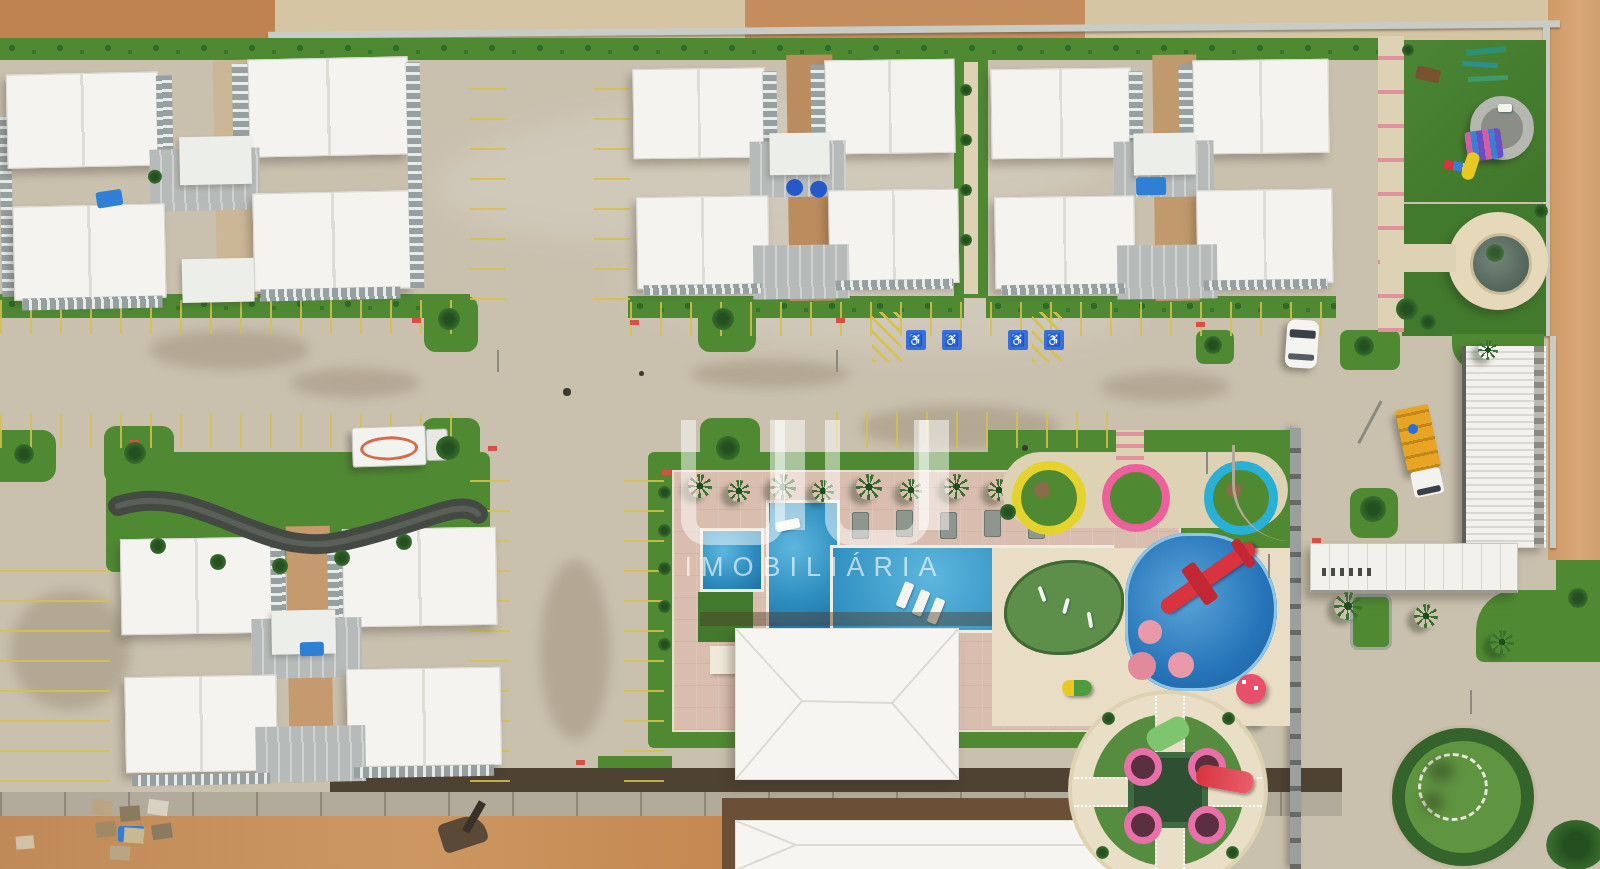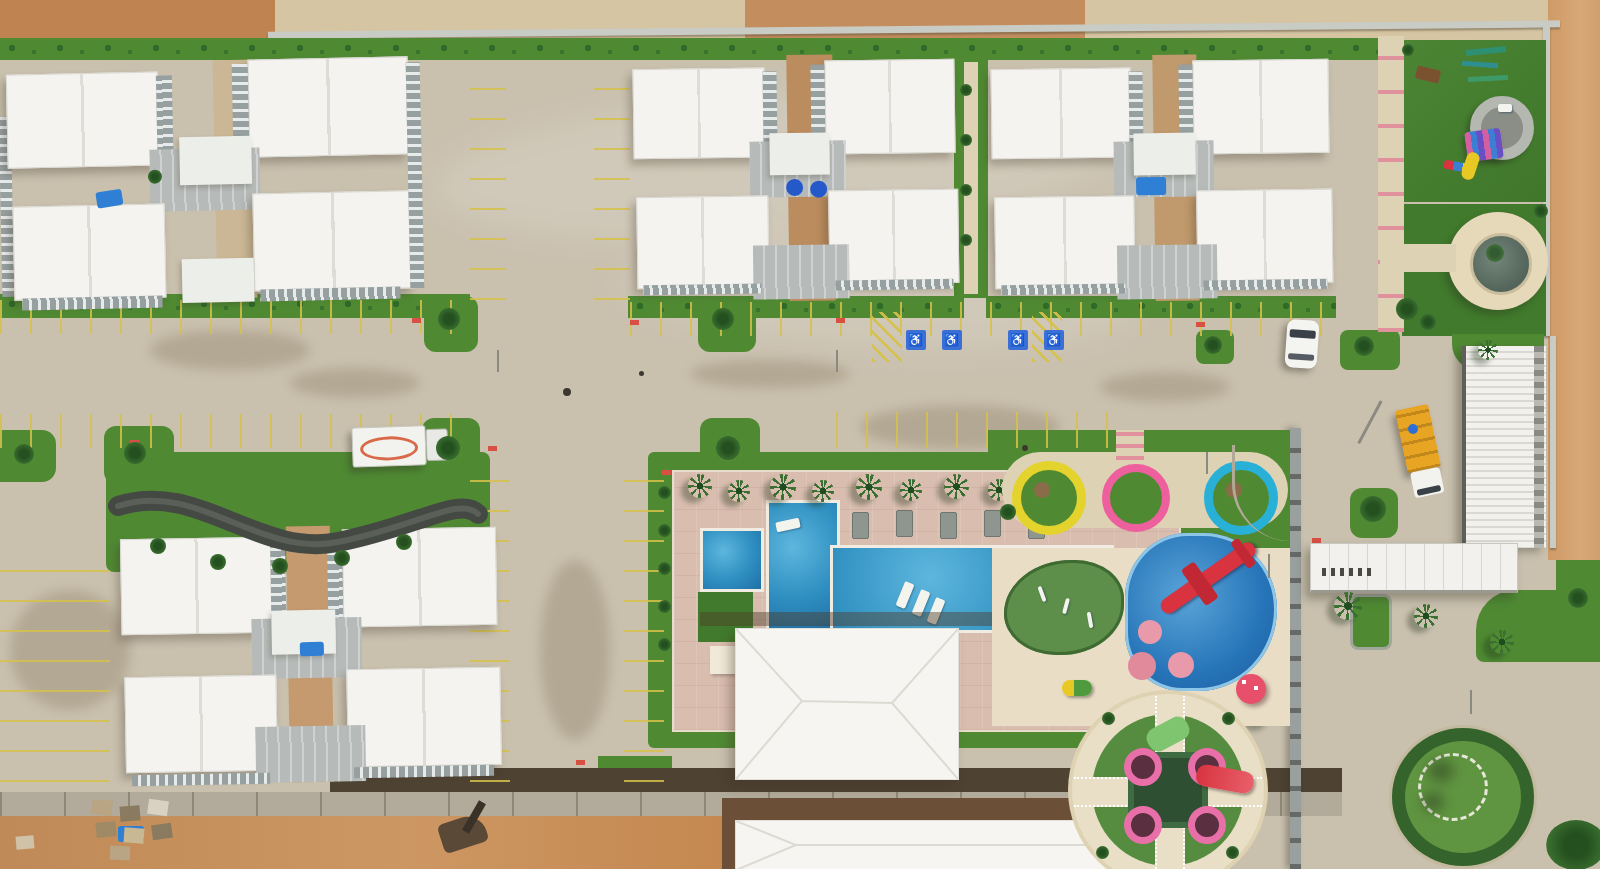--- a/index.html
+++ b/index.html
@@ -383,14 +383,21 @@
 
   <div class="a bush" style="left:124px;top:442px;width:22px;height:22px;"></div>
   <div class="a bush" style="left:14px;top:444px;width:20px;height:20px;"></div>
   <div class="a bush" style="left:438px;top:308px;width:22px;height:22px;"></div>
   <div class="a bush" style="left:712px;top:308px;width:22px;height:22px;"></div>
   <div class="a bush" style="left:436px;top:436px;width:24px;height:24px;"></div>
   <div class="a bush" style="left:716px;top:436px;width:24px;height:24px;"></div>
   <div class="a bush" style="left:1204px;top:336px;width:18px;height:18px;"></div>
   <div class="a bush" style="left:1354px;top:336px;width:20px;height:20px;"></div>
 
+  <div class="a" style="left:600px;top:420px;width:430px;height:190px;">
+    <div class="a wm-glyph" style="left:81px;top:0;width:74px;height:110px;"></div>
+    <div class="a wm-bar" style="left:175px;top:0;width:30px;height:110px;"></div>
+    <div class="a wm-glyph" style="left:225px;top:0;width:74px;height:110px;"></div>
+    <div class="a wm-bar" style="left:319px;top:0;width:30px;height:110px;"></div>
+    <div class="a" id="wm-text" style="left:0;top:132px;width:430px;">IMOBILIÁRIA</div>
+  </div>
 
 </div>
 
 </body></html>

